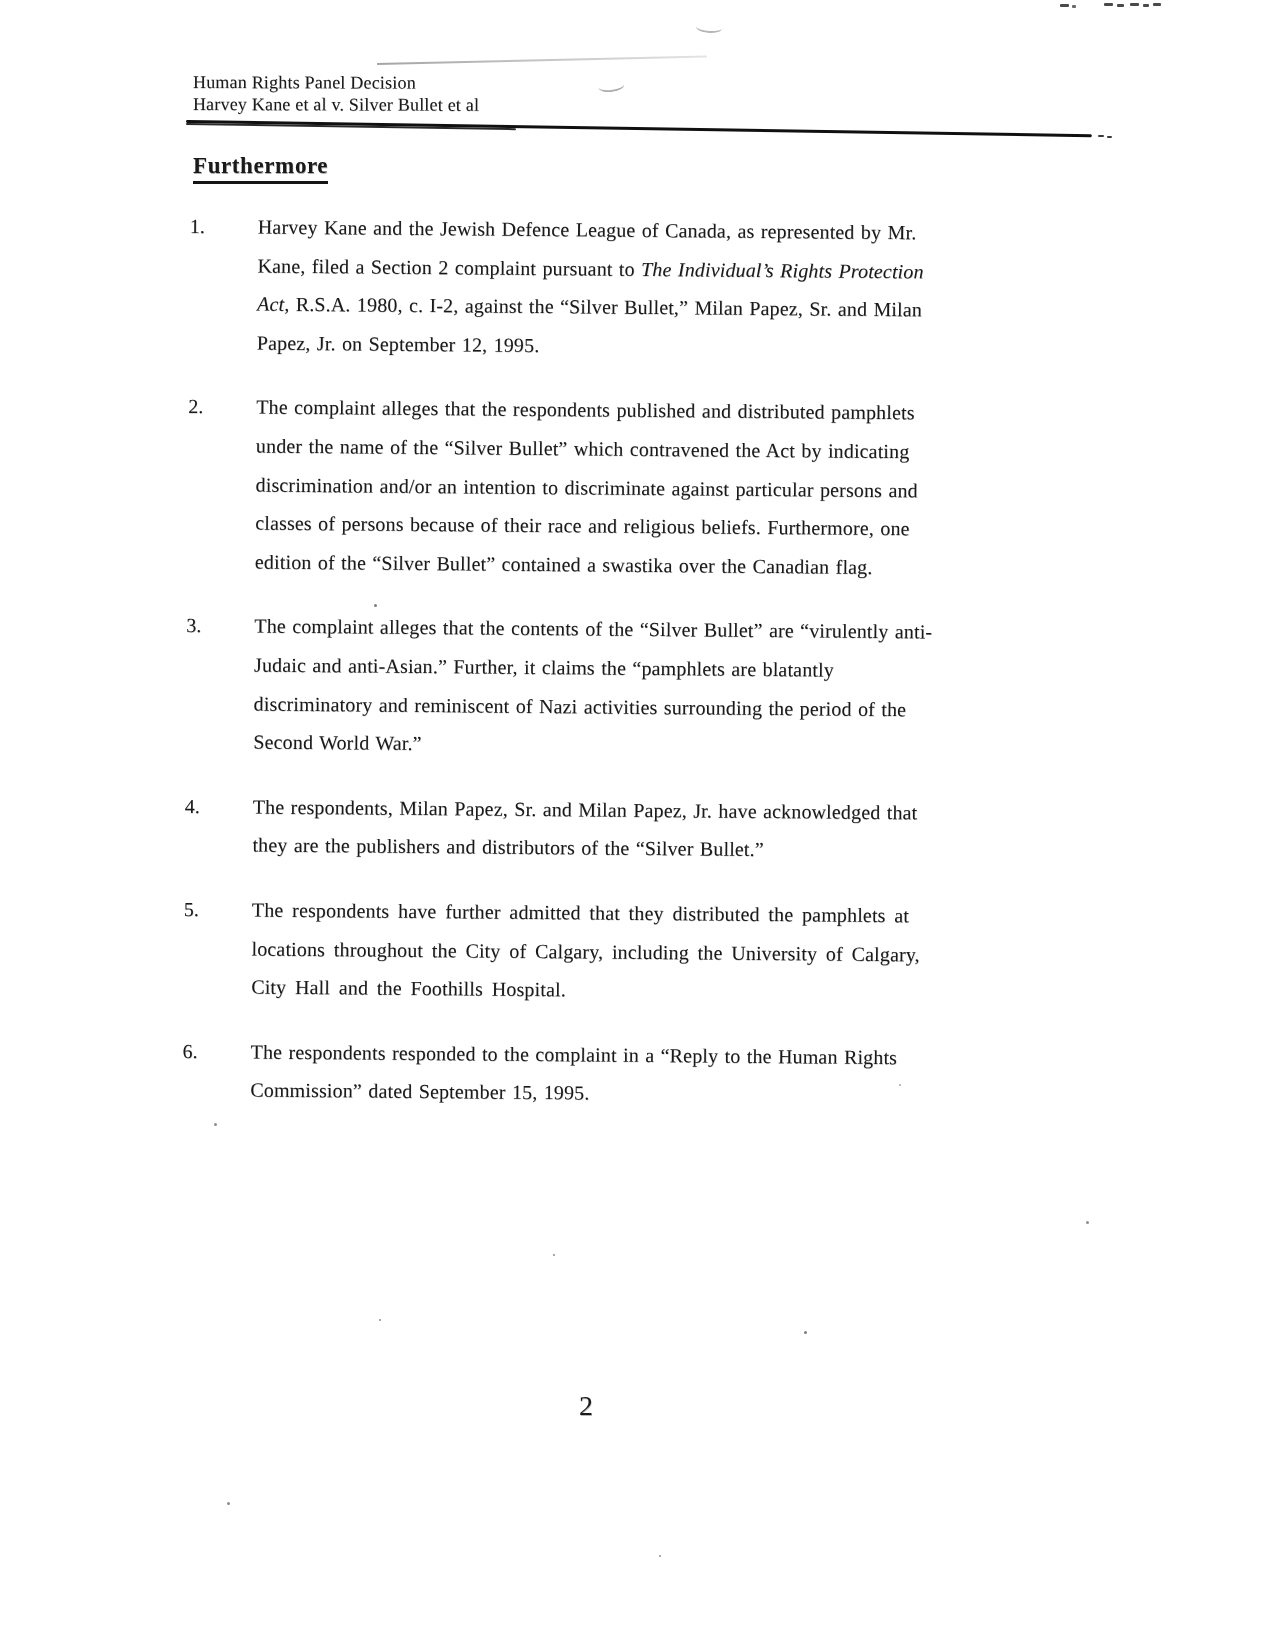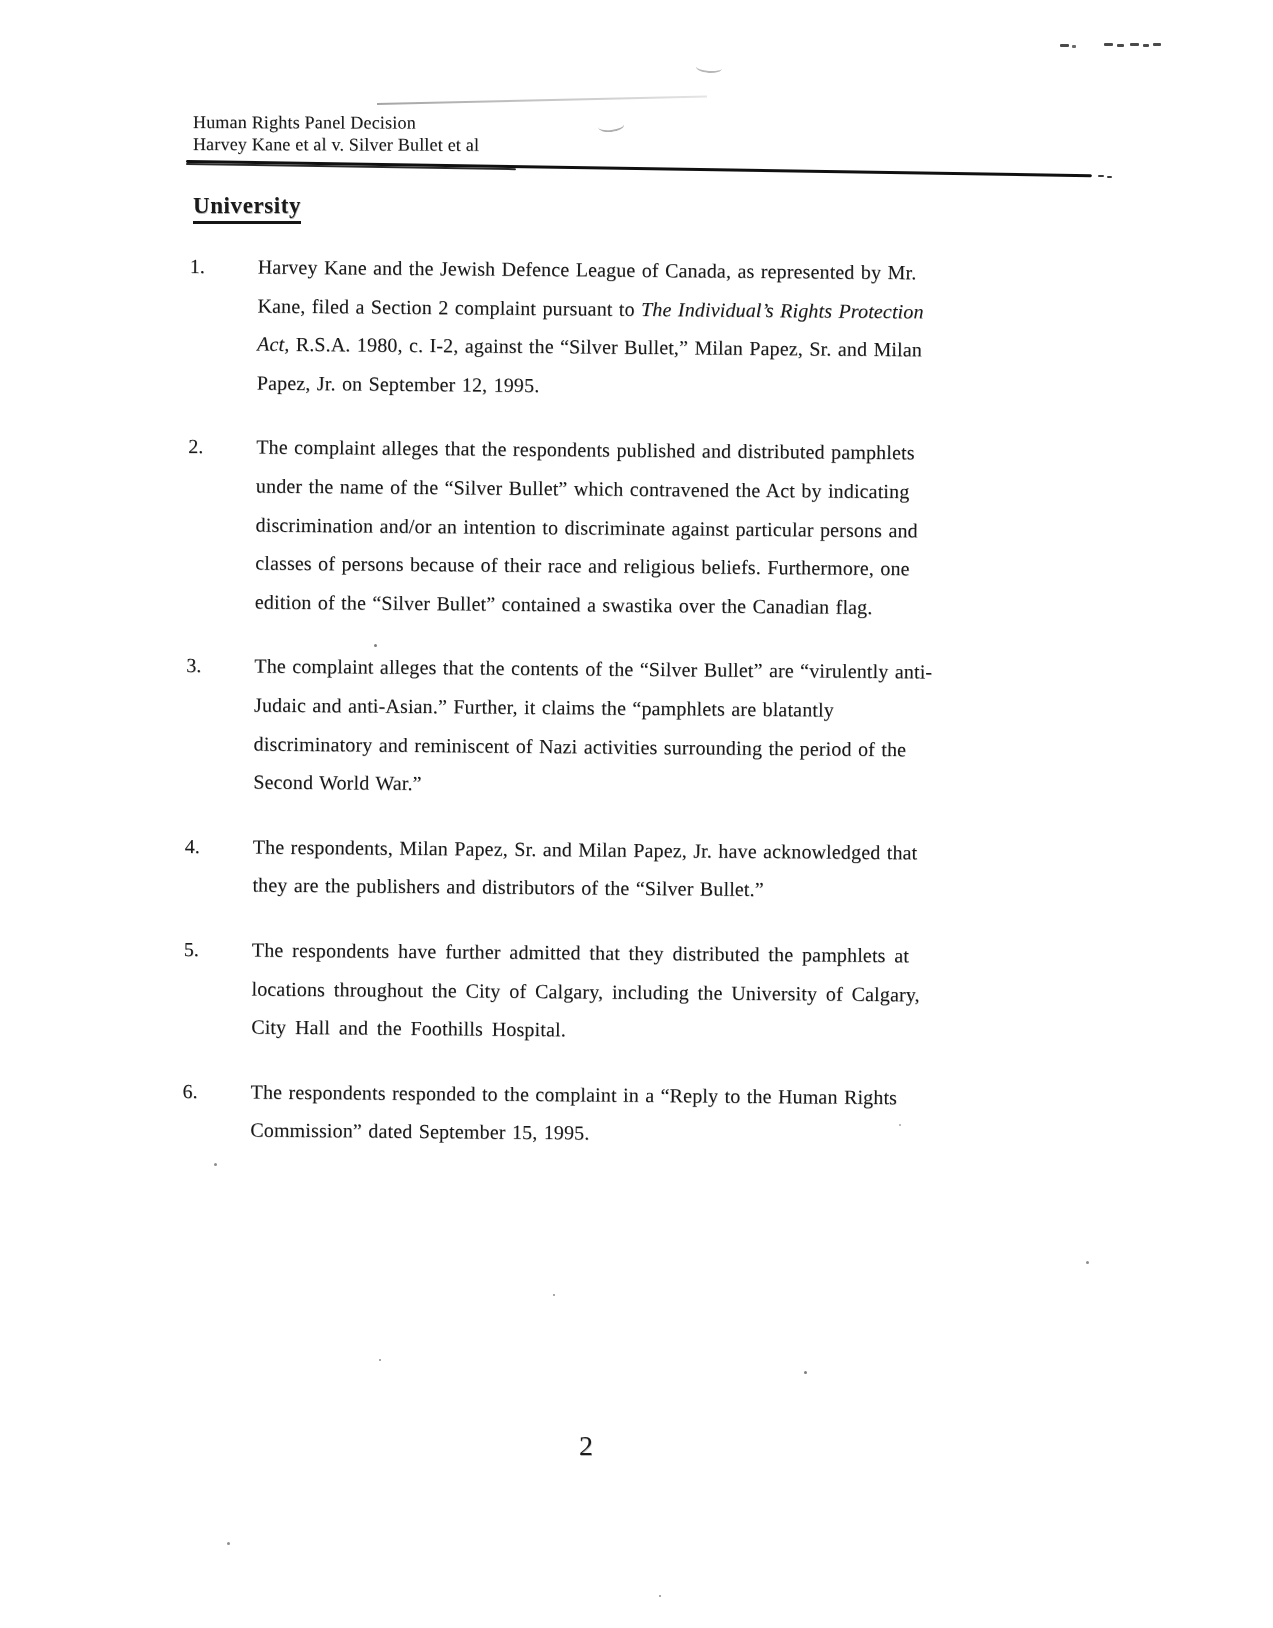--- a/index.html
+++ b/index.html
@@ -4,21 +4,21 @@
 <style>
   html, body { margin:0; padding:0; }
   body {
     width:1273px; height:1628px;
     background:#ffffff;
     position:relative;
     font-family:"Liberation Serif", serif;
     color:#1a1a1a;
     overflow:hidden;
   }
-  .page { position:absolute; inset:0;margin-top:40px; }
+  .page { position:absolute; inset:0; }
 
   
   .header {
     position:absolute; left:193px; top:71px;
     font-size:18px; line-height:22px; letter-spacing:0.2px;
     text-shadow:0.4px 0.5px 0 rgba(25,25,25,0.3);
     transform:rotate(0.15deg); transform-origin:left top;
   }
 
   
@@ -109,21 +109,21 @@
   <div class="header">
     <div>Human Rights Panel Decision</div>
     <div>Harvey Kane et al v. Silver Bullet et al</div>
   </div>
 
   <div class="rule-main"></div>
   <div class="rule-thick"></div>
   <div class="rule-dot rd1"></div>
   <div class="rule-dot rd2"></div>
 
-  <div class="heading">University</div>
+  <div class="heading">Furthermore</div>
 
   <div class="paras" id="paras">
       <div class="para">
         <div class="pnum">1.</div>
         <div class="ptext">
           <div class="line"><span>Harvey Kane and the Jewish Defence League of Canada, as represented by Mr.</span></div>
           <div class="line"><span>Kane, filed a Section 2 complaint pursuant to </span><span class="it">The Individual’s Rights Protection</span></div>
           <div class="line"><span class="it">Act,</span><span> R.S.A. 1980, c. I-2, against the “Silver Bullet,” Milan Papez, Sr. and Milan</span></div>
           <div class="line"><span>Papez, Jr. on September 12, 1995.</span></div>
         </div>

